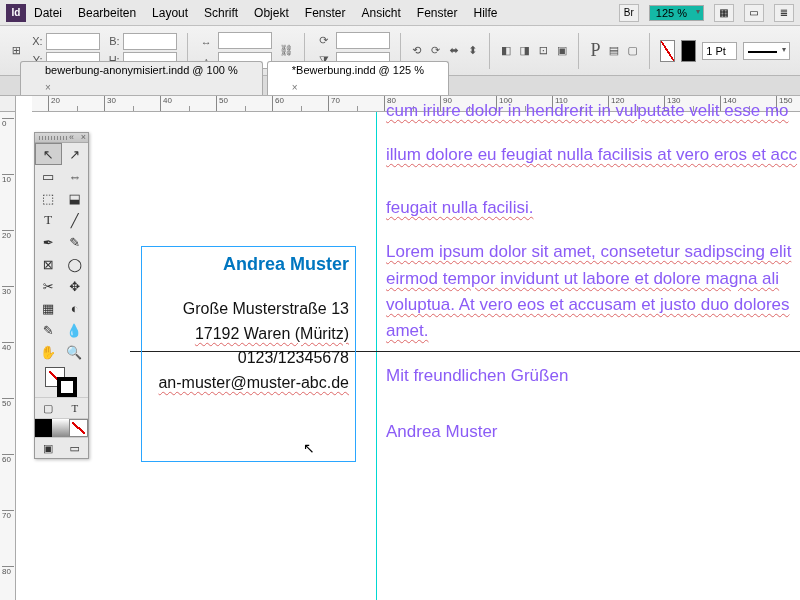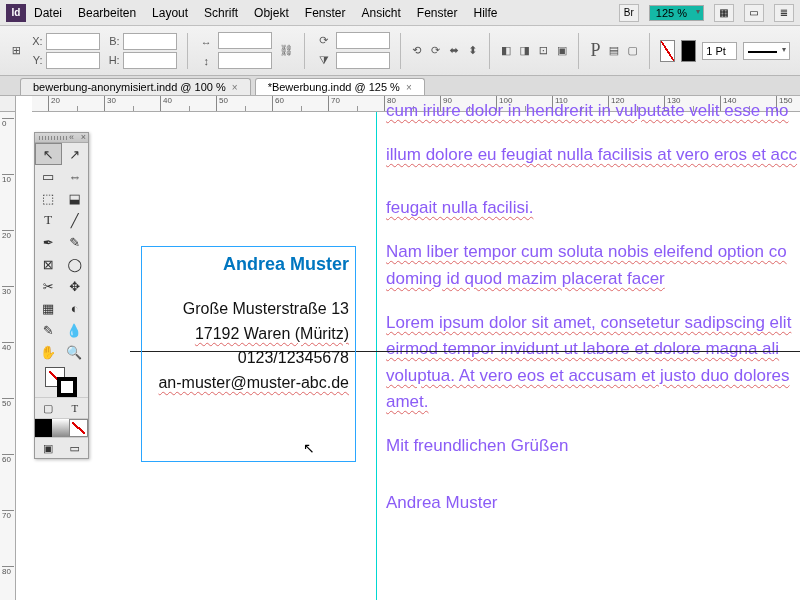--- a/index.html
+++ b/index.html
@@ -25,21 +25,21 @@
 .swatch-noimg { width: 22px; height: 22px; border: 1px solid #888; position: relative; background: #fff; }
 .swatch-noimg::after { content: ""; position: absolute; left: 0; top: 0; right: 0; bottom: 0; background: linear-gradient(to top right, transparent 46%, #d00 46%, #d00 54%, transparent 54%); }
 .swatch-black { width: 22px; height: 22px; background: #000; border: 1px solid #888; }
 .stroke-field { width: 48px; height: 18px; border: 1px solid #aaa; background: #fff; font-size: 11px; padding: 0 3px; display: inline-flex; align-items: center; text-align: right; }
 .stroke-line { width: 70px; height: 18px; border: 1px solid #aaa; background: #fff; position: relative; }
 .stroke-line::before { content: ""; position: absolute; left: 4px; right: 12px; top: 8px; height: 2px; background: #000; }
 .stroke-line::after { content: "▾"; position: absolute; right: 3px; top: 2px; font-size: 8px; color: #555; }
 
 
 .tabbar { height: 20px; background: #dcdcdc; border-bottom: 1px solid #b0b0b0; display: flex; align-items: flex-end; font-size: 11px; padding-left: 20px; }
-.tab { padding: 2px 12px; border: 1px solid #aaa; border-bottom: none; background: #ececec; border-radius: 3px 3px 0 0; margin-right: 4px; display: flex; align-items: flex-end; gap: 6px; }
+.tab { padding: 2px 24px; border: 1px solid #aaa; border-bottom: none; background: #ececec; border-radius: 3px 3px 0 0; margin-right: 4px; display: flex; align-items: flex-start; gap: 6px; flex-direction: column; }
 .tab.active { background: #fff; }
 .tab .close { font-size: 10px; color: #777; }
 
 
 .ruler-h { height: 16px; background: #f6f6f6; border-bottom: 1px solid #aaa; position: relative; margin-left: 16px; font-size: 8px; color: #555; overflow: hidden; }
 .ruler-seg { position: absolute; top: 0; width: 56px; height: 100%; border-left: 1px solid #888; padding-left: 2px; }
 .ruler-seg::after { content: ""; position: absolute; left: 28px; top: 10px; width: 1px; height: 6px; background: #999; }
 
 
 .workspace { position: absolute; left: 0; right: 0; top: 112px; bottom: 0; background: #fff; }
@@ -230,24 +230,20 @@
   <div class="canvas">
 
     <div class="margin-guide"></div>
 
     <div class="flow">
       <p style="margin-top:-18px"><span class="squiggle">cum iriure dolor in hendrerit in vulputate velit esse mo</span></p>
       <p>
         <span class="squiggle">illum dolore eu feugiat nulla facilisis at vero eros et acc</span><br>
         <br>
         <span class="squiggle">feugait nulla facilisi.</span>
-      </p>
-      <p>
-        <span class="squiggle">Nam liber tempor cum soluta nobis eleifend option co</span><br>
-        <span class="squiggle">doming id quod mazim placerat facer</span>
       </p>
       <p>
         <span class="squiggle">Lorem ipsum dolor sit amet, consetetur sadipscing elit</span><br>
         <span class="squiggle">eirmod tempor invidunt ut labore et dolore magna ali</span><br>
         <span class="squiggle">voluptua. At vero eos et accusam et justo duo dolores</span><br>
         <span class="squiggle">amet.</span>
       </p>
       <p>Mit freundlichen Grüßen</p>
       <p style="margin-top:30px">Andrea Muster</p>
     </div>

